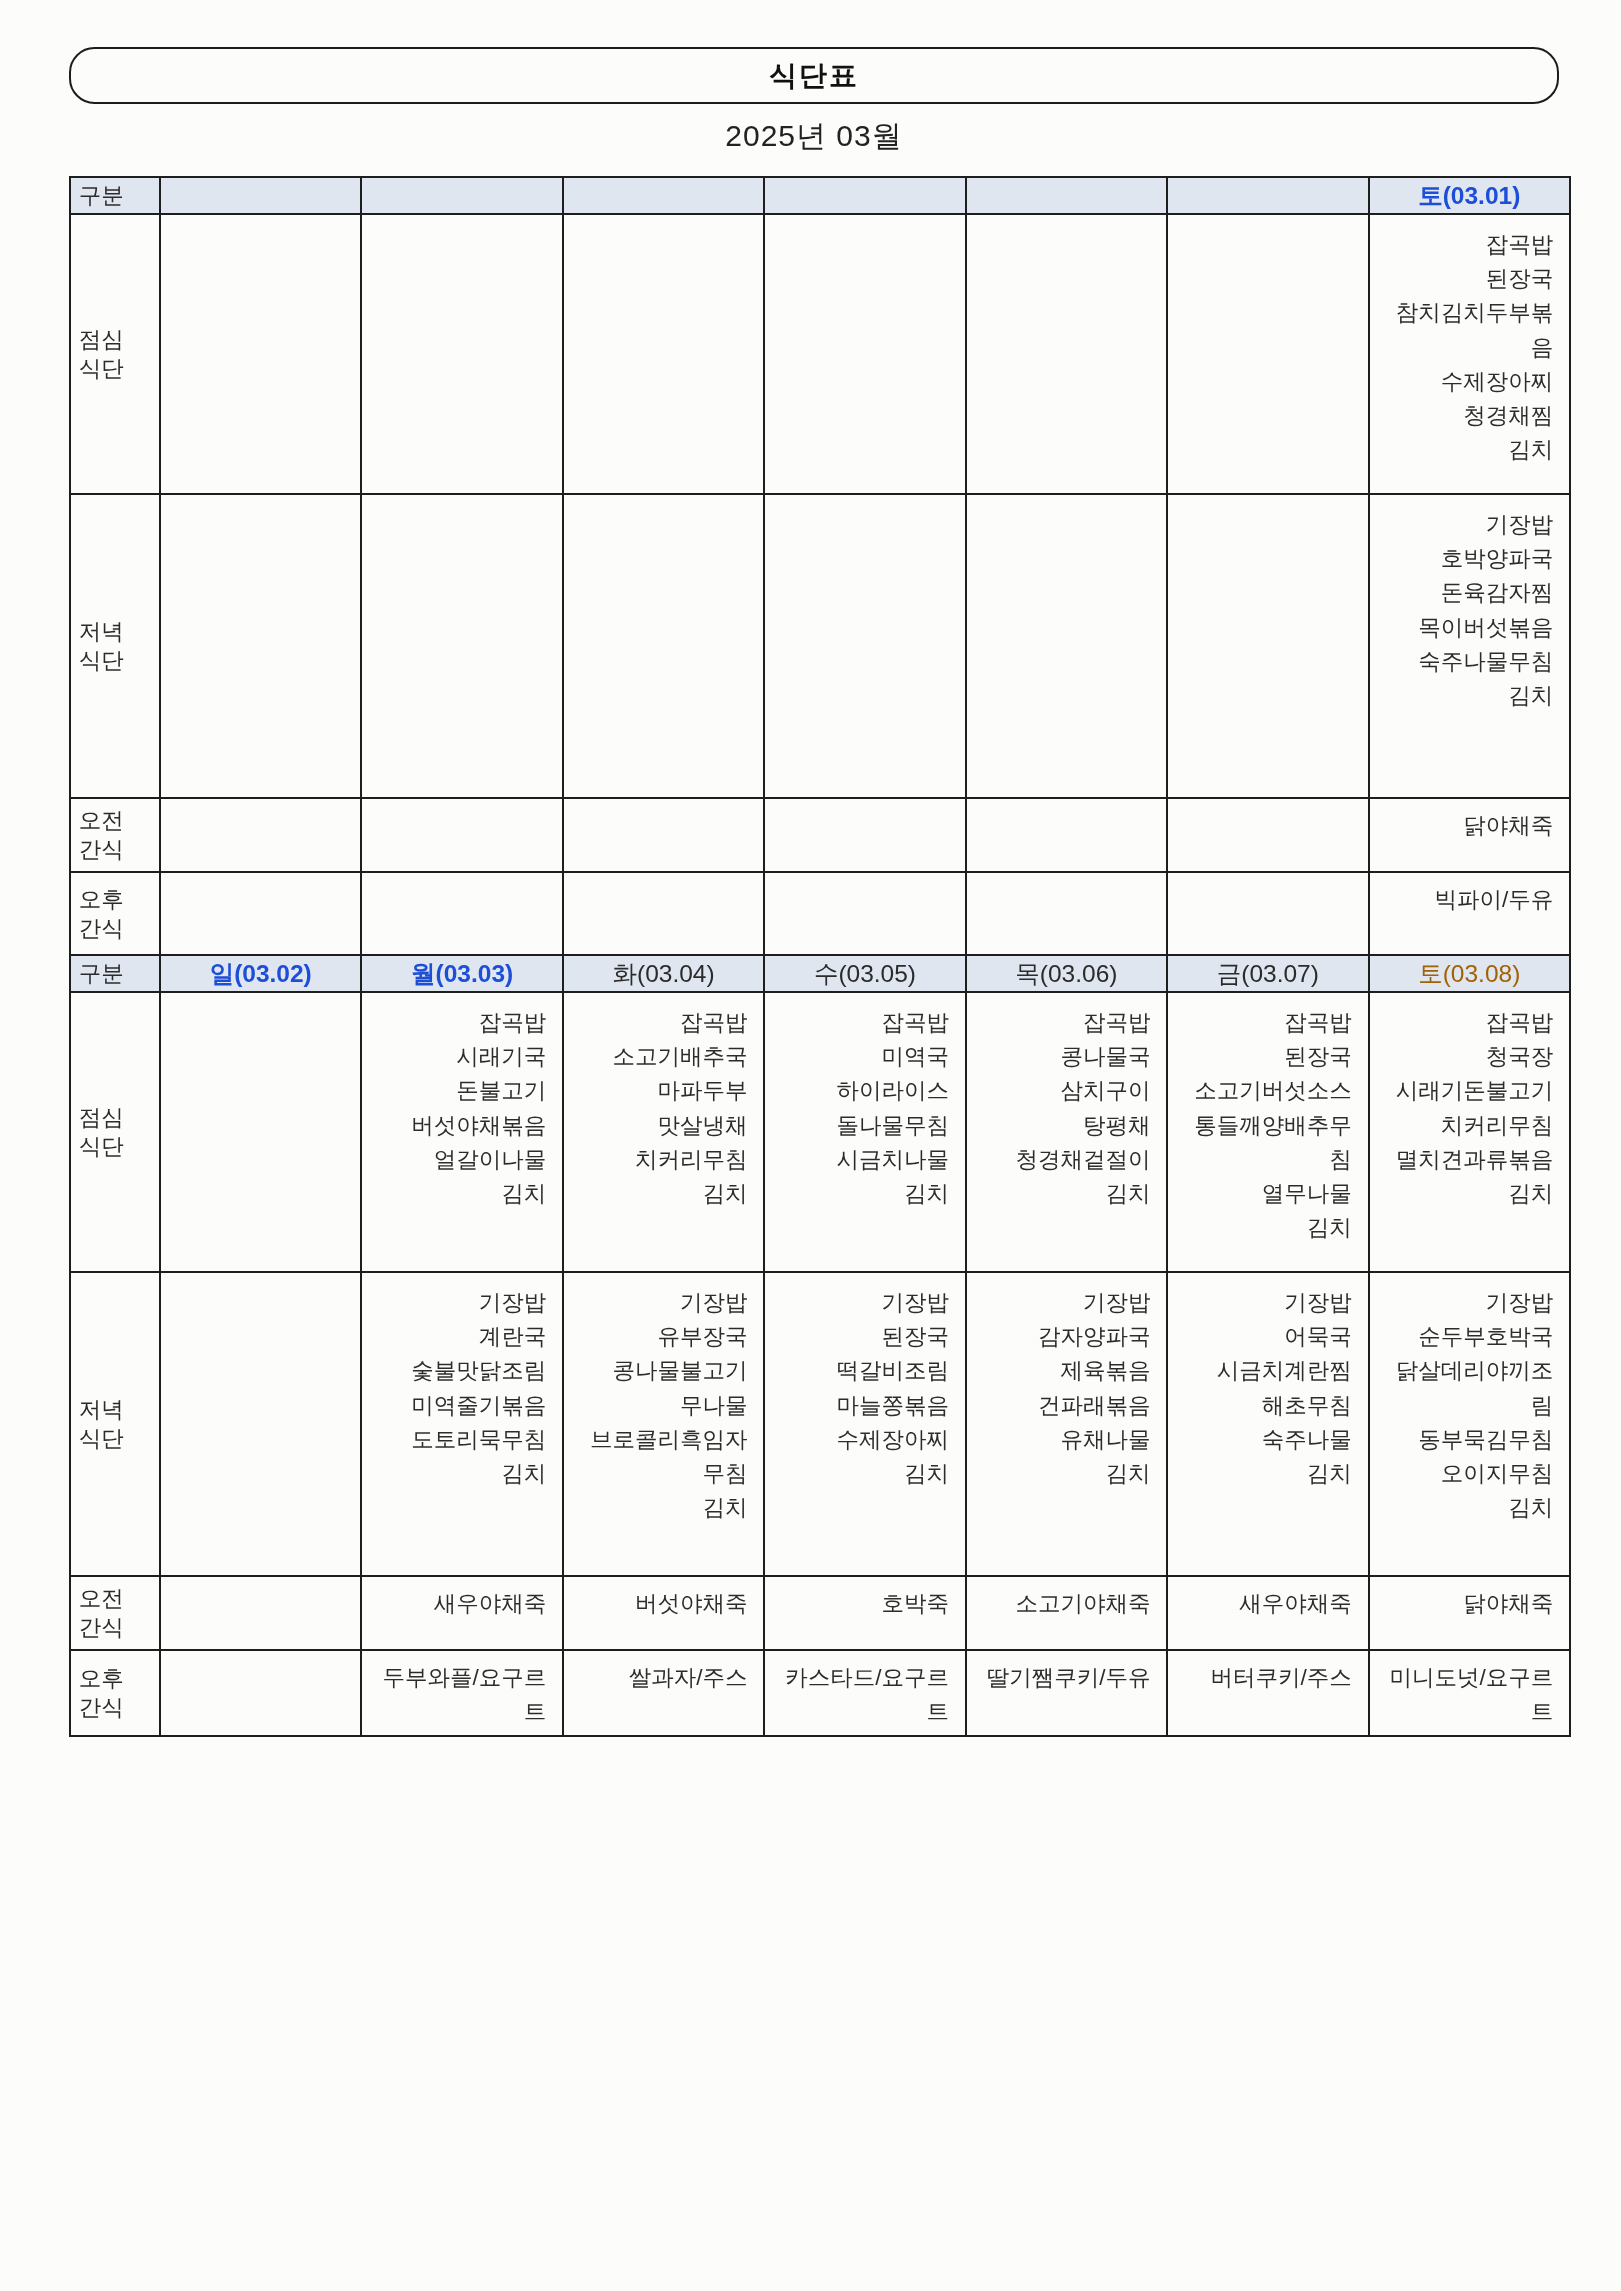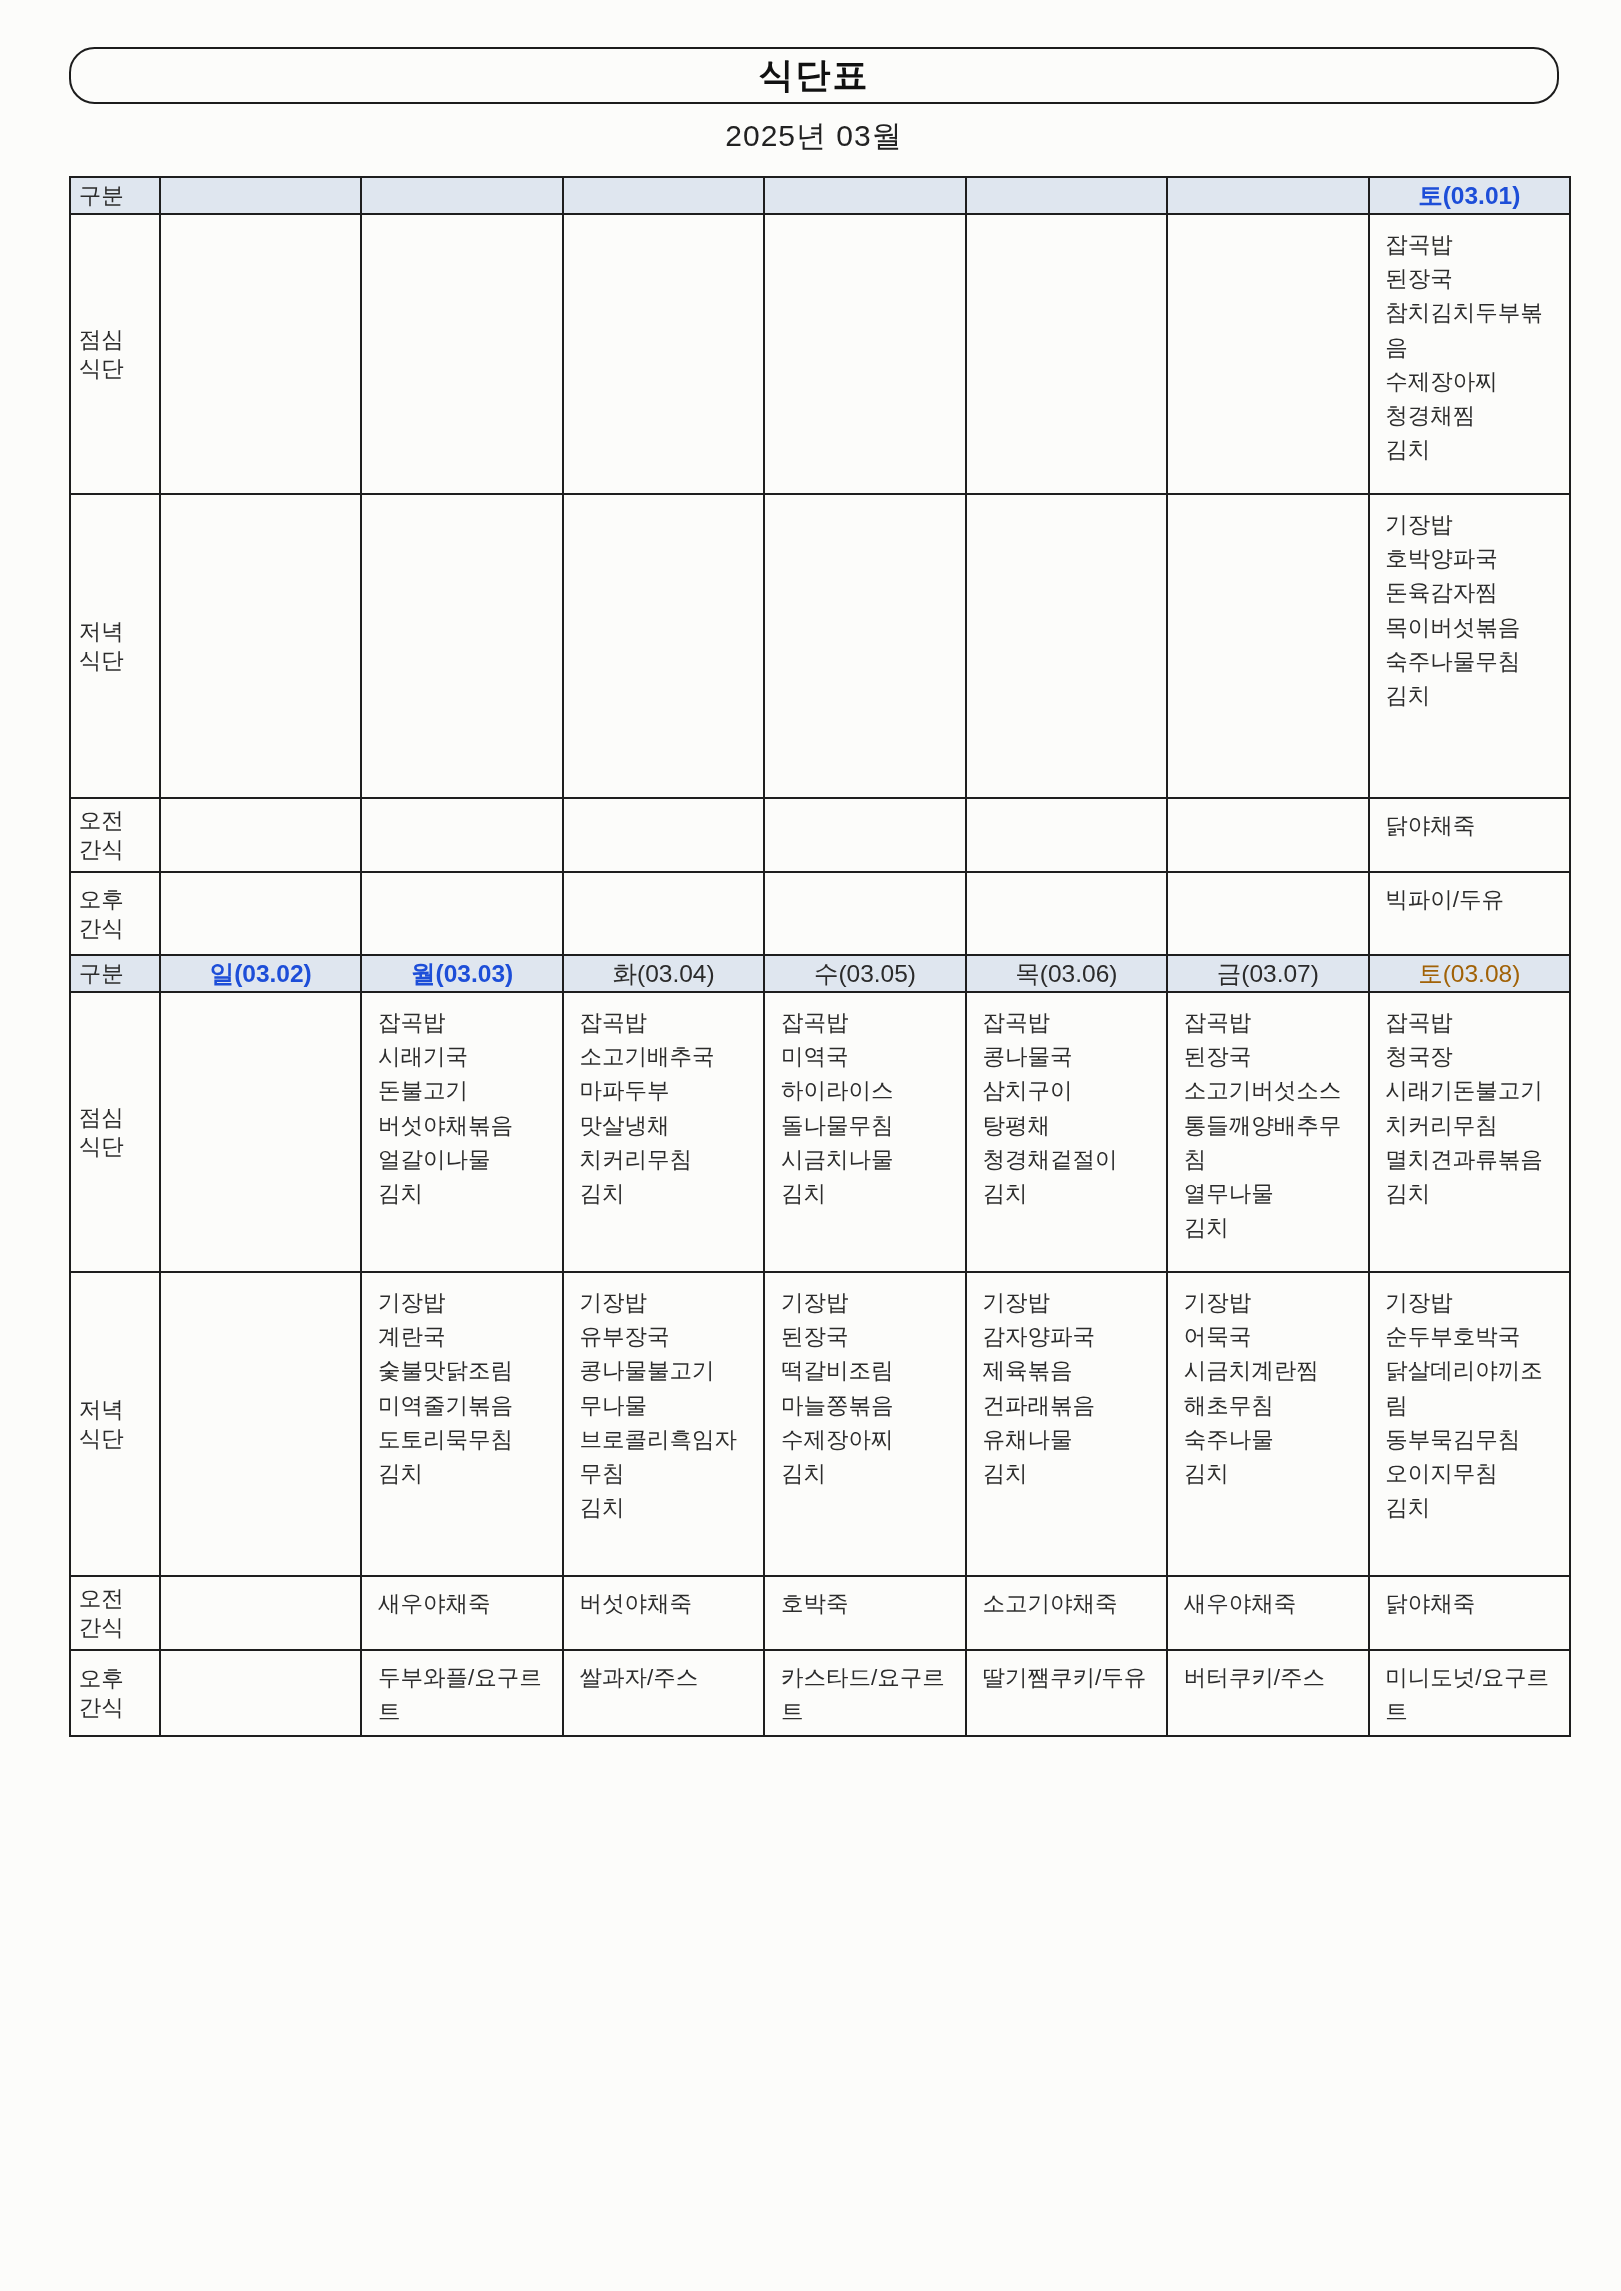--- a/index.html
+++ b/index.html
@@ -14,21 +14,21 @@
     padding:47px 51px 0 69px;
   }
   .banner{
     width:1490px;height:57px;
     box-sizing:border-box;
     border:2.9px solid #1c1c1c;
     border-radius:25.5px;
     display:flex;align-items:center;justify-content:center;
   }
   .banner .title{
-    font-size:35px;font-weight:bold;letter-spacing:2px;color:#111;
+    font-size:28px;font-weight:bold;letter-spacing:2px;color:#111;
   }
   .month{
     margin-top:11.8px;
     text-align:center;
     font-size:30px;color:#222;letter-spacing:1px;
     width:1490px;
   }
   .org{
     margin-top:15.7px;
     text-align:right;
@@ -58,21 +58,21 @@
   td.day.blue{color:#a16207;}
   td.lbl{
     font-size:22.5px;text-align:left;
     padding:2px 3.9px 2px 7.8px;
     white-space:pre-line;line-height:1.3;
     vertical-align:middle;color:#2b2b2b;
     background:#fcfcfa;
   }
   tr.hdr td.lbl{background:#dfe6ef;}
   td.cell{
-    font-size:22.5px;text-align:left;vertical-align:top;
+    font-size:22.5px;text-align:right;vertical-align:top;
     padding:12.7px 15.7px 5.9px 15.7px;
     line-height:1.52;white-space:pre-line;
     color:#2c2c2c;background:#fcfcfa;
   }
   tr.r-lunch td{height:280px;}
   tr.r-dinner td{height:304px;}
   tr.r-am_snack td{height:74px;}
   tr.r-pm_snack td{height:83px;}
   tr.r-am_snack td.cell, tr.r-pm_snack td.cell{padding-top:9.8px;}
 </style>

